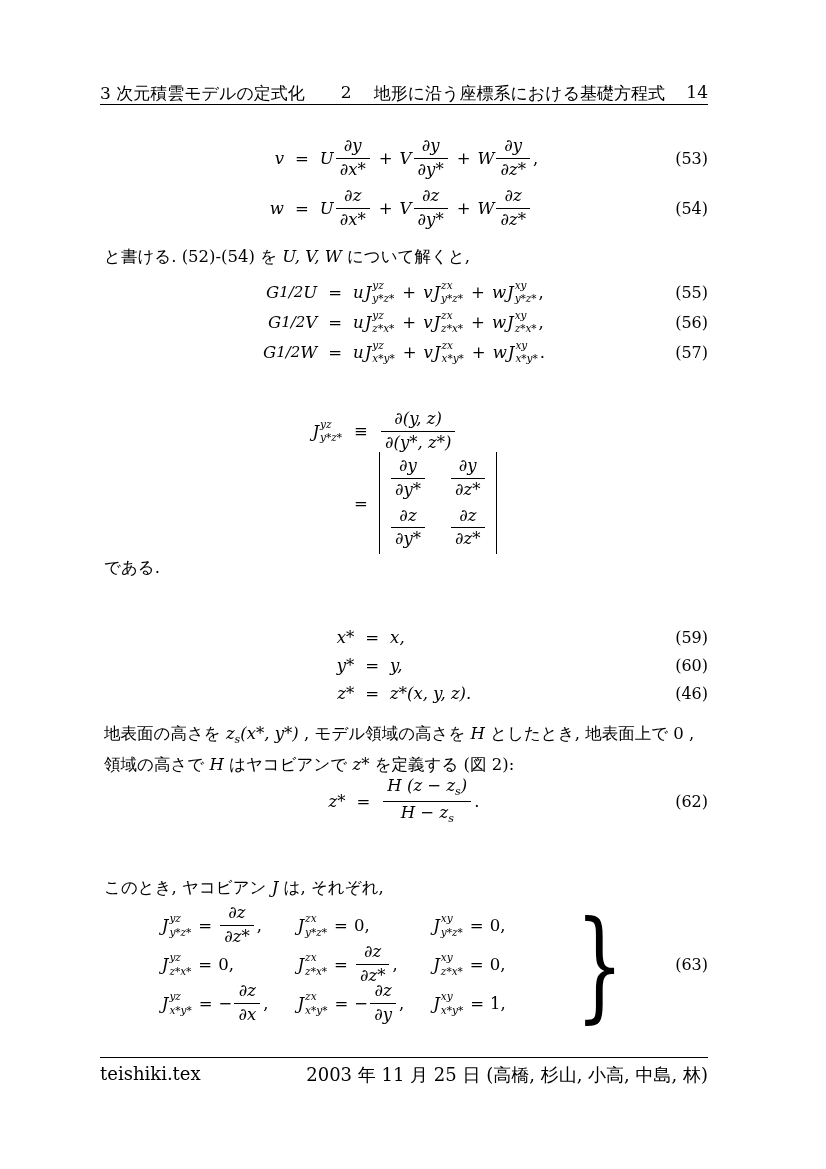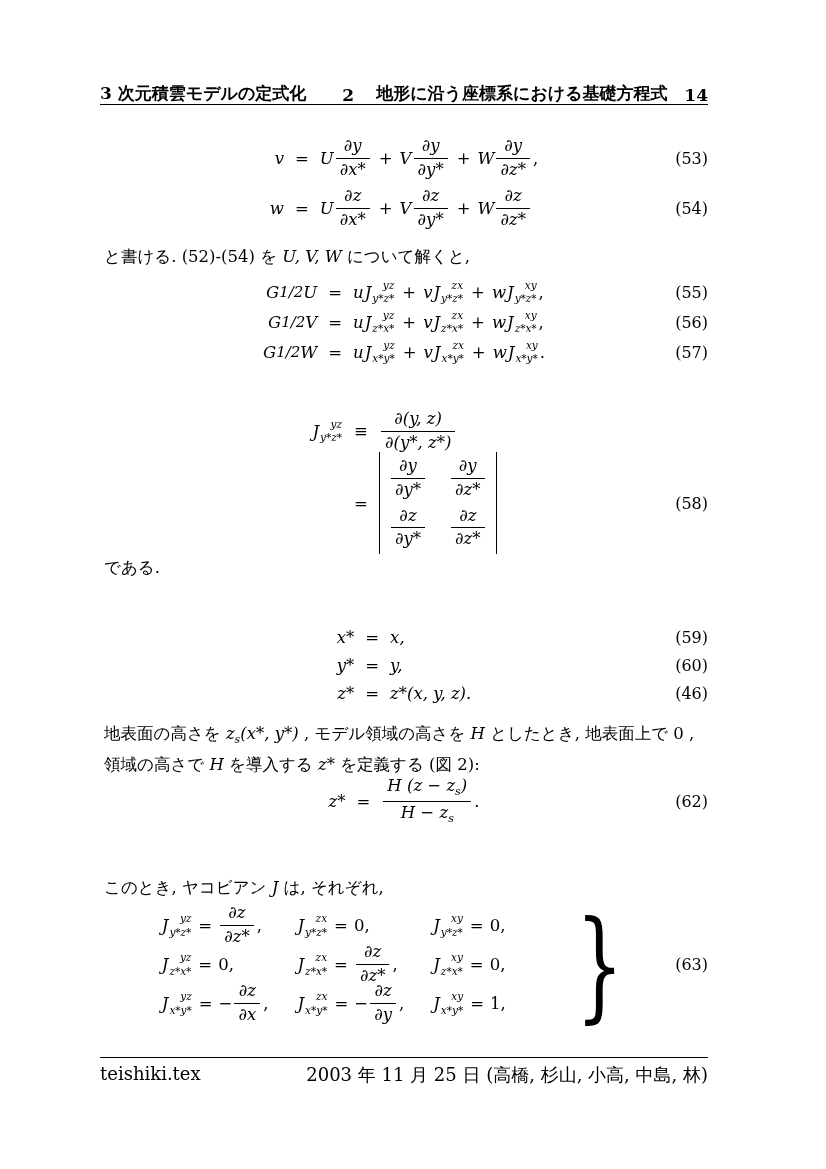--- a/index.html
+++ b/index.html
@@ -3,21 +3,21 @@
 <meta charset="utf-8">
 <style>
   html,body{margin:0;padding:0;background:#ffffff;}
   .page{position:relative;width:826px;height:1169px;background:#fff;color:#000;
         font-family:"DejaVu Serif","Liberation Serif",serif;font-size:16.5px;overflow:hidden;}
   .abs{position:absolute;left:100px;width:608px;}
   .m{font-style:italic;}
   .rm{font-style:normal;}
 
   
-  .hdr{top:82px;display:flex;align-items:flex-end;font-weight:bold;font-size:17px;}
+  .hdr{top:82px;display:flex;align-items:flex-start;font-weight:normal;font-size:17px;}
   .hdr .sec-no{margin-left:36px;}
   .hdr .sec-title{margin-left:22px;}
   .hdr .pageno{margin-left:auto;}
   .hrule{top:104px;border-top:1.6px solid #000;height:0;}
   .frule{top:1057px;border-top:1px solid #000;height:0;}
   .ftr{top:1063px;display:flex;justify-content:space-between;font-size:18px;}
 
   
   .eqn{position:absolute;left:100px;width:608px;}
   .erows{display:grid;grid-template-columns:max-content max-content max-content;justify-content:center;}
@@ -32,21 +32,21 @@
   .eqnos{position:absolute;right:0;top:0;display:flex;flex-direction:column;}
   .eqnos>div{display:flex;align-items:center;justify-content:flex-end;font-size:16px;}
 
   
   .frac{display:inline-flex;flex-direction:column;text-align:center;margin:0 2px;vertical-align:middle;}
   .frac .fnum,.frac .fden{padding:1px 4px;line-height:1.25;font-style:italic;white-space:nowrap;}
   .frac .fden{border-top:1px solid #000;}
 
   
   .jj{display:inline-flex;align-items:center;margin:0 1px;}
-  .jsc{display:inline-flex;flex-direction:column;align-items:flex-end;font-size:10.5px;
+  .jsc{display:inline-flex;flex-direction:column;align-items:flex-start;font-size:10.5px;
        line-height:1.25;font-style:italic;margin-left:1px;}
   sup.gs{font-size:15px;font-style:italic;}
   sub.ss{font-size:11px;font-style:italic;}
 
   
   .det{display:inline-grid;grid-template-columns:auto auto;column-gap:22px;row-gap:3px;
        padding:3px 9px;border-left:1px solid #000;border-right:1px solid #000;justify-items:center;align-items:center;}
 
   
   .eq63wrap{display:flex;align-items:center;justify-content:center;}
@@ -305,26 +305,20 @@
                 <span class="fden">∂y*</span>
               </span>
             <span class="frac">
                 <span class="fnum">∂z</span>
                 <span class="fden">∂z*</span>
               </span>
           </span>
         </span>
       </div>
     </div>
-    <div class="eqnos">
-      <div class="h52"></div>
-      <div class="h92">
-          <span>(58)</span>
-        </div>
-    </div>
   </div>
 
   <p class="abs para" style="top:551px;"><span>である.</span></p>
 
 
   <div class="eqn" style="top:623px;">
     <div class="erows">
       <div class="erow">
         <span class="cell lhs h28">
             <i class="m">x*</i>
@@ -359,21 +353,21 @@
         </div>
       <div class="h28">
           <span>(60)</span>
         </div>
       <div class="h28">
           <span>(46)</span>
         </div>
     </div>
   </div>
 
-  <p class="abs para" style="top:717px;"><span>地表面の高さを </span><i class="m">z</i><sub class="ss">s</sub><i class="m">(x*, y*)</i><span> , モデル領域の高さを </span><i class="m">H</i><span> としたとき, 地表面上で 0 , 領域の高さで </span><i class="m">H</i><span> を導入する </span><i class="m">z*</i><span> を定義する (図 2):</span></p>
+  <p class="abs para" style="top:717px;"><span>地表面の高さを </span><i class="m">z</i><sub class="ss">s</sub><i class="m">(x*, y*)</i><span> , モデル領域の高さを </span><i class="m">H</i><span> としたとき, 地表面上で 0 , 領域の高さで </span><i class="m">H</i><span> はヤコビアンで </span><i class="m">z*</i><span> を定義する (図 2):</span></p>
 
   <div class="eqn" style="top:776px;">
     <div class="erows">
       <div class="erow">
         <span class="cell lhs h50">
             <i class="m">z*</i>
           </span>
         <span class="cell h50 rel">=</span>
         <span class="cell rhs h50">
           <span class="frac">

